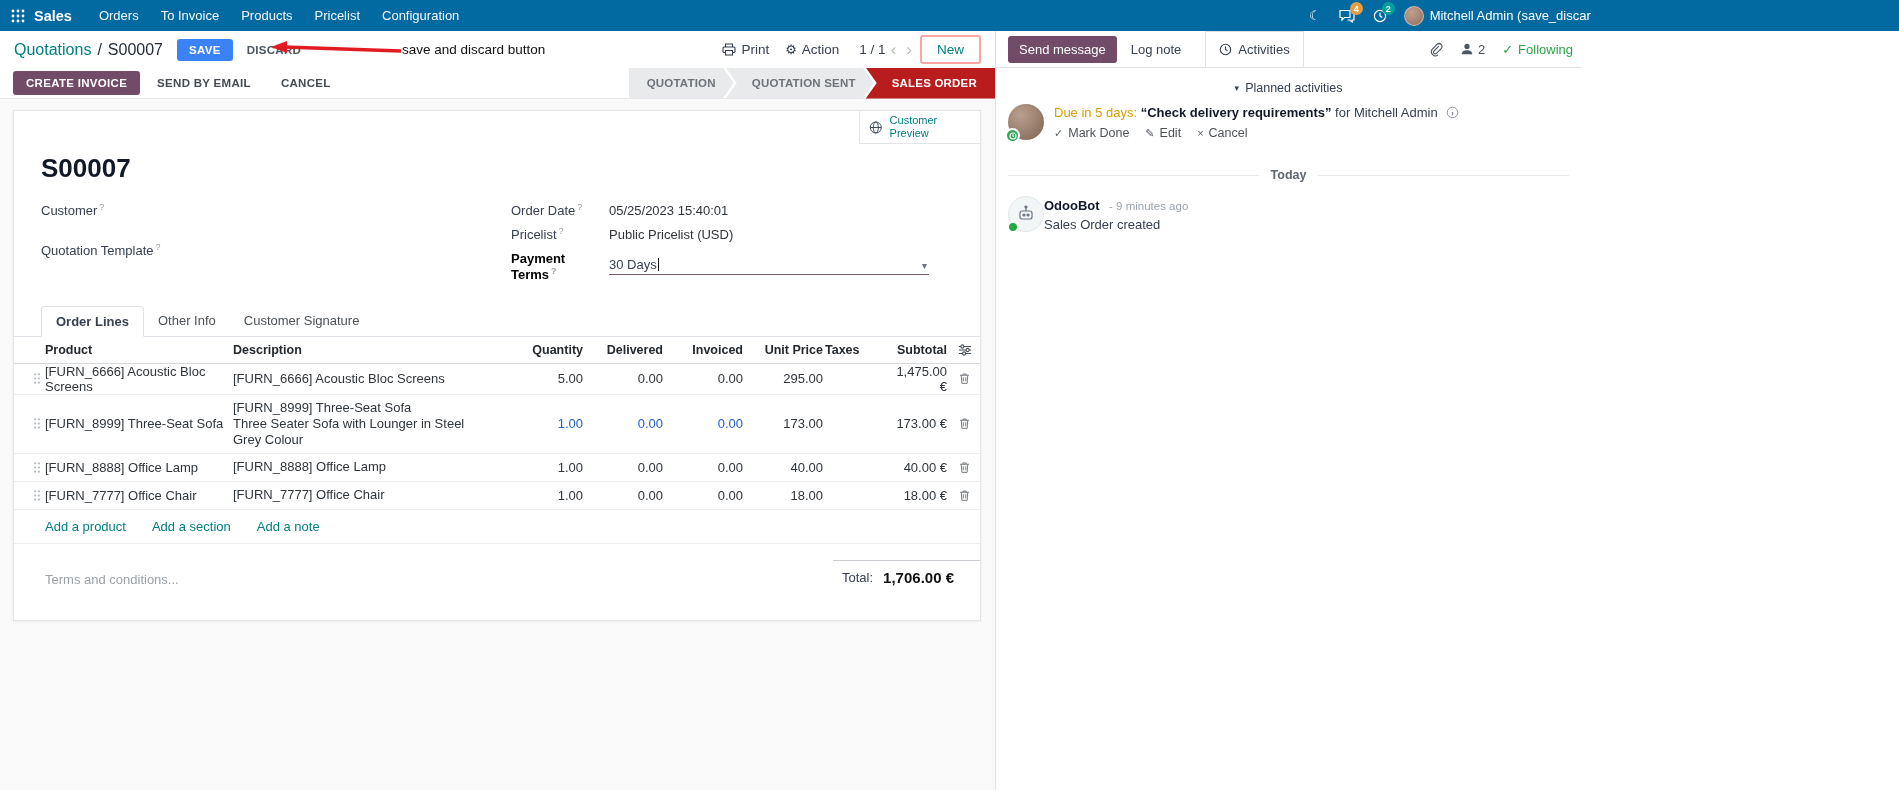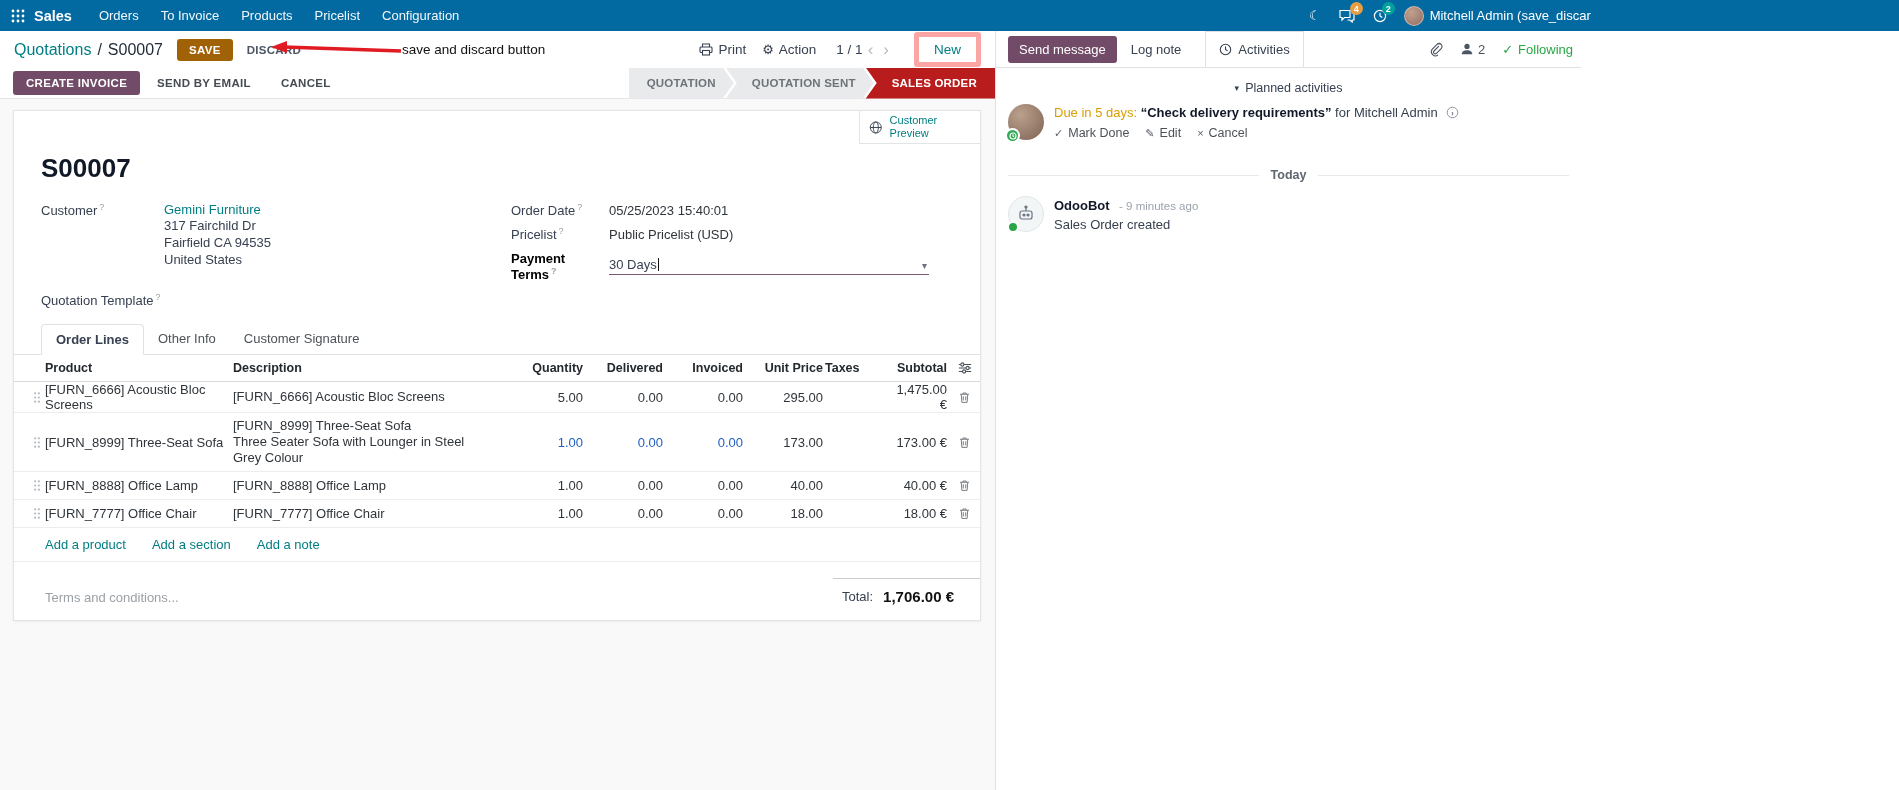--- a/index.html
+++ b/index.html
@@ -24,30 +24,30 @@
 
   
   .bodyrow { display:flex; height:759px; }
   .main { width:995px; flex:none; display:flex; flex-direction:column; background:#fff; }
 
   
   .control-panel { height:37px; flex:none; display:flex; align-items:center; padding:0 14px; position:relative; background:#fff; }
   .bc { font-size:16px; display:flex; align-items:baseline; gap:6px; white-space:nowrap; }
   .bc-link { color:#017e84; cursor:pointer; }
   .bc-cur { color:#1f2937; }
-  .btn-save { margin-left:14px; background:#a16207; color:#fff; border:none; border-radius:3px; font-size:11.5px; font-weight:700; letter-spacing:.3px; padding:5px 12px; cursor:pointer; font-family:inherit; }
+  .btn-save { margin-left:14px; background:#3b82f6; color:#fff; border:none; border-radius:3px; font-size:11.5px; font-weight:700; letter-spacing:.3px; padding:5px 12px; cursor:pointer; font-family:inherit; }
   .btn-discard { margin-left:6px; background:none; border:none; color:#4b5563; font-size:11.5px; font-weight:700; letter-spacing:.3px; padding:5px 8px; cursor:pointer; font-family:inherit; }
   .annotation { position:absolute; left:270px; top:9px; display:flex; align-items:center; pointer-events:none; }
   .ann-text { font-size:13.5px; color:#111; margin-left:0; white-space:nowrap; }
   .cp-right { margin-left:auto; display:flex; align-items:center; }
   .tool { display:flex; align-items:center; gap:5px; font-size:13.5px; color:#374151; cursor:pointer; padding:4px 8px; background:none; border:none; font-family:inherit; }
   .gear { font-size:13px; color:#374151; }
   .pager { margin-left:12px; font-size:13.5px; color:#374151; }
   .pg-btn { font-size:17px; color:#b6bbc0; padding:0 5px; line-height:1; background:none; border:none; cursor:pointer; font-family:inherit; }
-  .btn-new { margin-left:20px; border:5px solid #fca5a5; border-radius:3px; background:#fff; color:#017e84; font-size:13.5px; padding:5px 15px; cursor:pointer; font-family:inherit; }
+  .btn-new { margin-left:3px; border:2px solid #fca5a5; border-radius:3px; background:#fff; color:#017e84; font-size:13.5px; padding:5px 15px; cursor:pointer; font-family:inherit; }
 
   
   .statusbar { height:31px; flex:none; display:flex; align-items:center; padding-left:13px; border-bottom:1px solid #e3e5e8; background:#fff; }
   .btn-primary { background:#714B67; color:#fff; border:none; border-radius:3px; font-size:11.5px; font-weight:700; letter-spacing:.3px; padding:6px 13px; cursor:pointer; font-family:inherit; }
   .btn-flat { background:none; border:none; color:#454b52; font-size:11.5px; font-weight:700; letter-spacing:.3px; padding:6px 13px; margin-left:4px; cursor:pointer; font-family:inherit; }
   .sb-states { margin-left:auto; display:flex; height:31px; }
   .state { height:31px; display:flex; align-items:center; padding:0 18px 0 26px; background:#e8eaec; color:#6d7379; font-size:11.5px; font-weight:700; letter-spacing:.2px; clip-path:polygon(0 0, calc(100% - 11px) 0, 100% 50%, calc(100% - 11px) 100%, 0 100%, 11px 50%); margin-left:-8px; cursor:pointer; white-space:nowrap; }
   .state:first-child { clip-path:polygon(0 0, calc(100% - 11px) 0, 100% 50%, calc(100% - 11px) 100%, 0 100%); padding-left:18px; margin-left:0; }
   .state:last-child { clip-path:polygon(0 0, 100% 0, 100% 100%, 0 100%, 11px 50%); padding-right:18px; }
   .state.active { background:#b91c1c; color:#fff; }
@@ -117,21 +117,21 @@
   .act-line1 { font-size:13px; line-height:17px; }
   .due { color:#d99e00; }
   .act-summary { font-weight:700; color:#111827; }
   .act-for { color:#374151; }
   .info-ic { display:inline-flex; vertical-align:-2px; margin-left:5px; cursor:pointer; }
   .act-actions { display:flex; gap:16px; margin-top:5px; font-size:12.5px; color:#4c5258; }
   .aa { display:flex; gap:5px; align-items:center; cursor:pointer; background:none; border:none; font-family:inherit; font-size:12.5px; color:#4c5258; }
   .aa .ic { font-size:11px; color:#5b6168; }
   .day-divider { display:flex; align-items:center; gap:12px; margin:26px 12px 10px; color:#5f6670; font-size:12.5px; font-weight:600; }
   .day-divider .dline { flex:1; height:1px; background:#e7e9ec; }
-  .msg { display:flex; gap:10px; padding:4px 12px; }
+  .msg { display:flex; padding:4px 12px; }
   .av-bot { width:36px; height:36px; border-radius:50%; border:1px solid #e2e6e8; background:#f3f6f7; position:relative; display:flex; align-items:center; justify-content:center; flex:none; }
   .bot-badge { position:absolute; left:-2px; bottom:-2px; width:12px; height:12px; border-radius:50%; background:#28a745; border:2px solid #fff; }
   .msg-author { font-weight:700; color:#111827; font-size:13px; cursor:pointer; }
   .msg-time { color:#9ca3af; font-size:11.5px; margin-left:5px; }
   .msg-body { font-size:13px; color:#374151; margin-top:3px; }
 </style>
 </head>
 <body>
 
 <div>
@@ -246,26 +246,20 @@
               </svg>
             <span class="preview-label">Customer Preview</span>
           </div>
 
           <div class="doc-title">S00007</div>
 
           <div class="fields">
             <div class="f-left">
               <div class="f-row">
                 <span class="f-label"><span>Customer</span><sup>?</sup></span>
-                <span class="f-value">
-                  <div class="link">Gemini Furniture</div>
-                  <div class="addr">317 Fairchild Dr</div>
-                  <div class="addr">Fairfield CA 94535</div>
-                  <div class="addr">United States</div>
-                </span>
               </div>
               <div class="f-row">
                 <span class="f-label"><span>Quotation Template</span><sup>?</sup></span>
                 <span class="f-value"></span>
               </div>
             </div>
             <div class="f-right">
               <div class="fr-row">
                 <span class="fr-label"><span>Order Date</span><sup>?</sup></span>
                 <span class="fr-value">05/25/2023 15:40:01</span>

